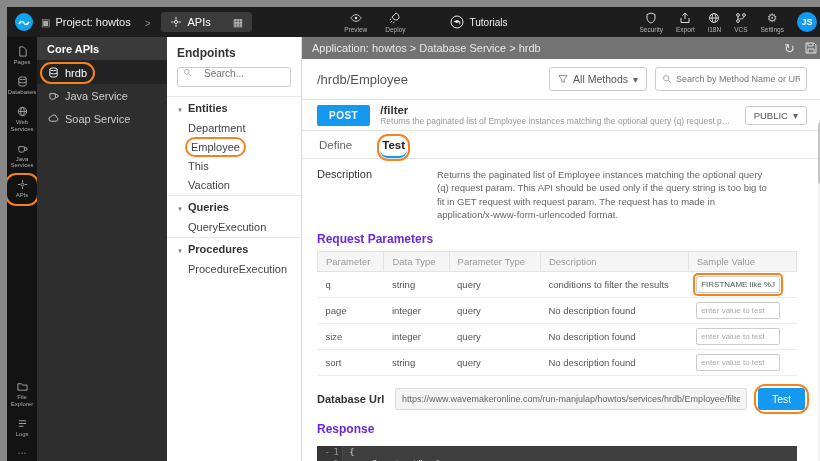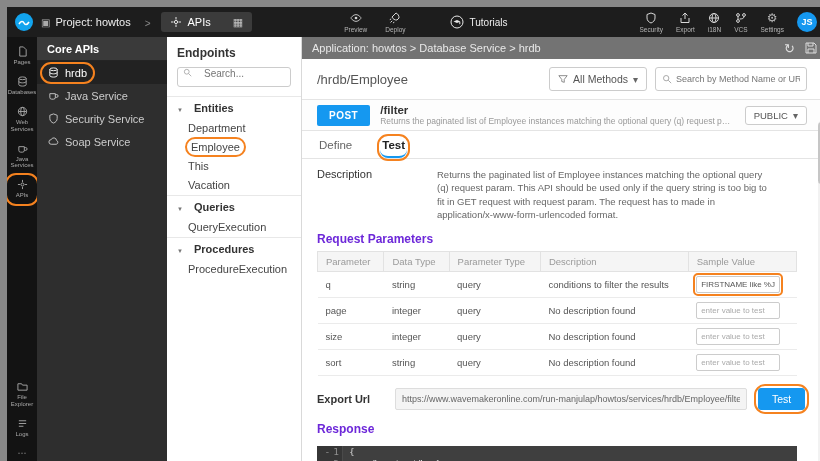--- a/index.html
+++ b/index.html
@@ -44,21 +44,21 @@
   .service-item.selected { background:#222; color:#fff; }
   .svc-wrap { display:flex; align-items:center; gap:6px; padding:2px 5px; }
   .service-item svg { width:11px; height:11px; flex-shrink:0; }
 
   
   .endpoints { width:135px; background:#fff; border-right:1px solid #d9d9d9; font-size:11px; color:#444; flex-shrink:0; }
   .ep-title { font-size:12px; font-weight:bold; color:#333; padding:9px 10px 7px; }
   .ep-search { margin:0 10px 9px; border:1px solid #ccc; border-radius:3px; height:20px; display:flex; align-items:flex-start; padding:0 5px; gap:12px; }
   .ep-search svg { width:9px; height:9px; color:#999; flex-shrink:0; }
   .ep-search input { border:none; outline:none; font-size:10px; width:100%; color:#555; background:transparent; }
-  .ep-section { border-top:1px solid #e8e8e8; padding:5px 10px; font-weight:bold; color:#333; display:flex; gap:11px; align-items:center; cursor:pointer; }
+  .ep-section { border-top:1px solid #e8e8e8; padding:5px 10px; font-weight:bold; color:#333; display:flex; gap:5px; align-items:center; cursor:pointer; }
   .tri-down::before { content:"▼"; font-size:6px; color:#777; }
   .ep-item { padding:3px 10px 4px 21px; color:#444; cursor:pointer; }
   .ep-item .ann-pad { padding:1px 3px; }
 
   
   .main { flex:1; display:flex; flex-direction:column; min-width:0; position:relative; background:#fff; }
   .crumbbar { height:22px; background:#737373; color:#e8e8e8; font-size:11px; display:flex; align-items:center; padding:0 10px; gap:10px; flex-shrink:0; }
   .crumb-text { flex:1; white-space:nowrap; overflow:hidden; }
   .refresh-glyph::before { content:"↻"; font-size:13px; color:#ddd; }
   .crumbbar svg { width:12px; height:12px; color:#ddd; }
@@ -272,28 +272,20 @@
           <span>hrdb</span>
         </span>
       </div>
       <div class="service-item">
         <span class="svc-wrap">
           <svg viewBox="0 0 12 12">
               <path d="M2 4h6v4a2 2 0 0 1-2 2H4a2 2 0 0 1-2-2z" fill="none" stroke="currentColor"></path>
               <path d="M8 5h1.5a1.5 1.5 0 0 1 0 3H8" fill="none" stroke="currentColor"></path>
             </svg>
           <span>Java Service</span>
-        </span>
-      </div>
-      <div class="service-item">
-        <span class="svc-wrap">
-          <svg viewBox="0 0 12 12">
-              <path d="M6 1l4 1.5V6c0 2.5-1.8 4.2-4 5-2.2-.8-4-2.5-4-5V2.5z" fill="none" stroke="currentColor"></path>
-            </svg>
-          <span>Security Service</span>
         </span>
       </div>
       <div class="service-item">
         <span class="svc-wrap">
           <svg viewBox="0 0 12 12">
               <path d="M3.5 9a2.5 2.5 0 0 1 0-5 3 3 0 0 1 5.8.8A2.2 2.2 0 0 1 9 9z" fill="none" stroke="currentColor"></path>
             </svg>
           <span>Soap Service</span>
         </span>
       </div>
@@ -419,21 +411,21 @@
               <td>sort</td>
               <td>string</td>
               <td>query</td>
               <td>No description found</td>
               <td><input class="cell-input" placeholder="enter value to test" style=""></td>
             </tr>
           </tbody>
         </table>
 
         <div class="requrl-row">
-          <span class="requrl-label">Export Url</span>
+          <span class="requrl-label">Database Url</span>
           <input class="requrl-input" value="https://www.wavemakeronline.com/run-manjulap/howtos/services/hrdb/Employee/filter" style="">
           <span class="test-wrap ann">
             <button class="test-btn">Test</button>
           </span>
         </div>
 
         <div class="section-title">Response</div>
 
         <div class="editor">
           <div class="line">

